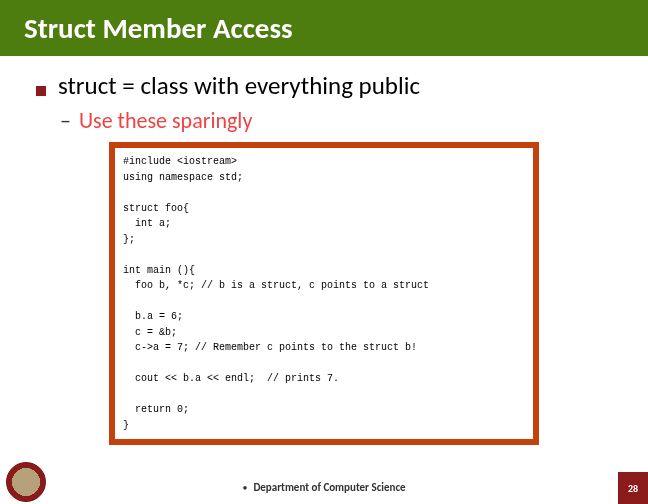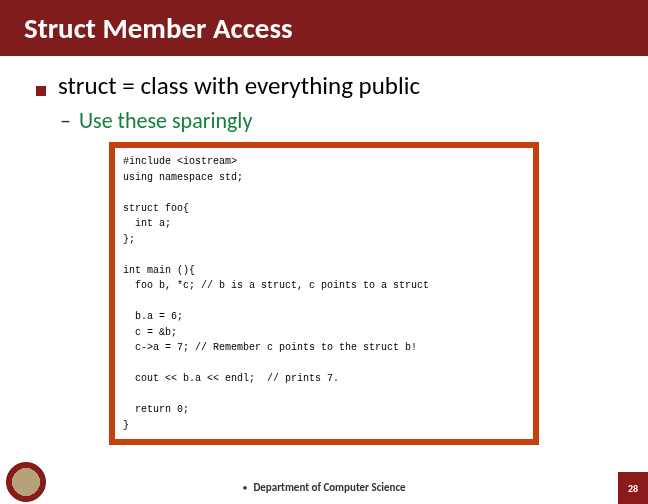--- a/index.html
+++ b/index.html
@@ -5,21 +5,21 @@
   * { margin: 0; padding: 0; box-sizing: border-box; }
   body {
     width: 648px;
     height: 504px;
     background: #ffffff;
     font-family: Calibri, "Segoe UI", Arial, sans-serif;
     position: relative;
     overflow: hidden;
   }
   .title-bar {
-    background: #7f1d1d;
+    background: #4d7c0f;
     color: #ffffff;
     padding: 10px 24px 10px 24px;
     font-size: 29px;
     font-weight: bold;
   }
   .content {
     padding: 14px 36px 0 36px;
   }
   .bullet-row {
     display: flex;
@@ -44,21 +44,21 @@
     margin-left: 24px;
     margin-bottom: 8px;
   }
   .sub-dash {
     font-size: 22px;
     color: #333;
     margin-right: 8px;
   }
   .sub-text {
     font-size: 22px;
-    color: #15803d;
+    color: #ef4444;
   }
   .code-box {
     margin: 4px auto 0 auto;
     width: 430px;
     border: 6px solid #c2410c;
     padding: 6px 8px;
     font-family: "Courier New", monospace;
     font-size: 10px;
     line-height: 1.55;
     color: #000;

